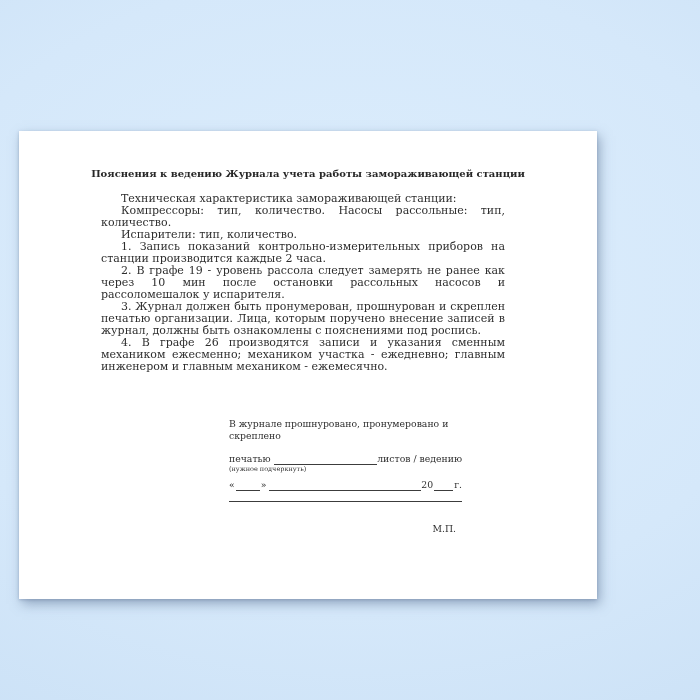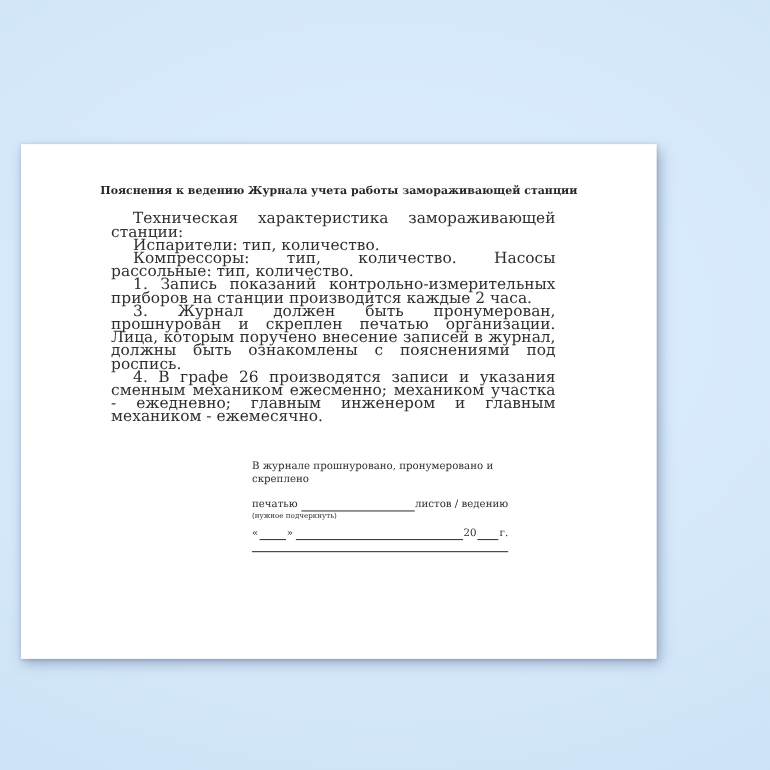--- a/index.html
+++ b/index.html
@@ -30,21 +30,21 @@
     font-size: 10px;
     line-height: 12px;
     font-weight: bold;
     color: #272727;
   }
   .doc-body {
     position: absolute;
     top: 62px;
     left: 82px;
     right: 92px;
-    font-size: 14px;
+    font-size: 11px;
     line-height: 12px;
     color: #2e2e2e;
     text-align: justify;
   }
   .doc-body p { text-indent: 20px; }
   .cert-block {
     position: absolute;
     left: 210px;
     top: 287px;
     width: 233px;
@@ -86,23 +86,24 @@
 </style>
 </head>
 <body>
 
 <div class="page">
 
   <h1 class="doc-title">Пояснения к ведению Журнала учета работы замораживающей станции</h1>
 
   <div class="doc-body">
     <p>Техническая характеристика замораживающей станции:</p>
+    <p>Компрессоры: тип, количество. Насосы рассольные: тип, количество.</p>
     <p>Испарители: тип, количество.</p>
-    <p>Компрессоры: тип, количество. Насосы рассольные: тип, количество.</p>
     <p>1. Запись показаний контрольно-измерительных приборов на станции производится каждые 2 часа.</p>
+    <p>2. В графе 19 - уровень рассола следует замерять не ранее как через 10 мин после остановки рассольных насосов и рассоломешалок у испарителя.</p>
     <p>3. Журнал должен быть пронумерован, прошнурован и скреплен печатью организации. Лица, которым поручено внесение записей в журнал, должны быть ознакомлены с пояснениями под роспись.</p>
     <p>4. В графе 26 производятся записи и указания сменным механиком ежесменно; механиком участка - ежедневно; главным инженером и главным механиком - ежемесячно.</p>
   </div>
 
   <div class="cert-block">
 
     <div class="f-line1">В журнале прошнуровано, пронумеровано и скреплено</div>
 
     <div class="f-row row-seal">
       <span class="lbl">печатью</span>
@@ -118,15 +119,16 @@
       <span class="lbl">»</span>
       <span class="fill"></span>
       <span class="lbl">20</span>
       <span class="fill fixed-xs"></span>
       <span class="lbl">г.</span>
     </div>
 
 
     <div class="sig-line"></div>
 
+    <div class="seal-place">М.П.</div>
 
   </div>
 </div>
 
 </body></html>

